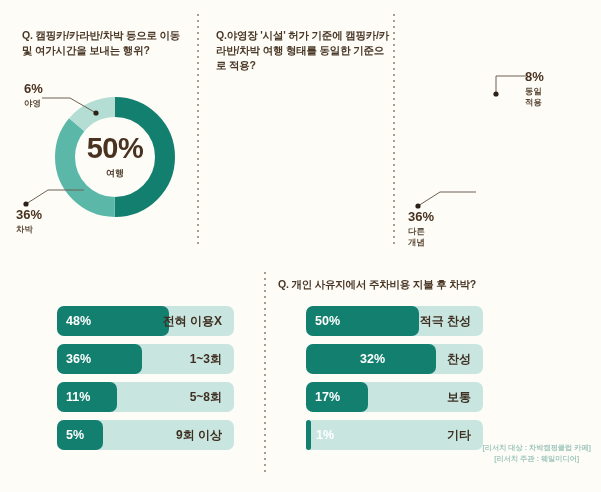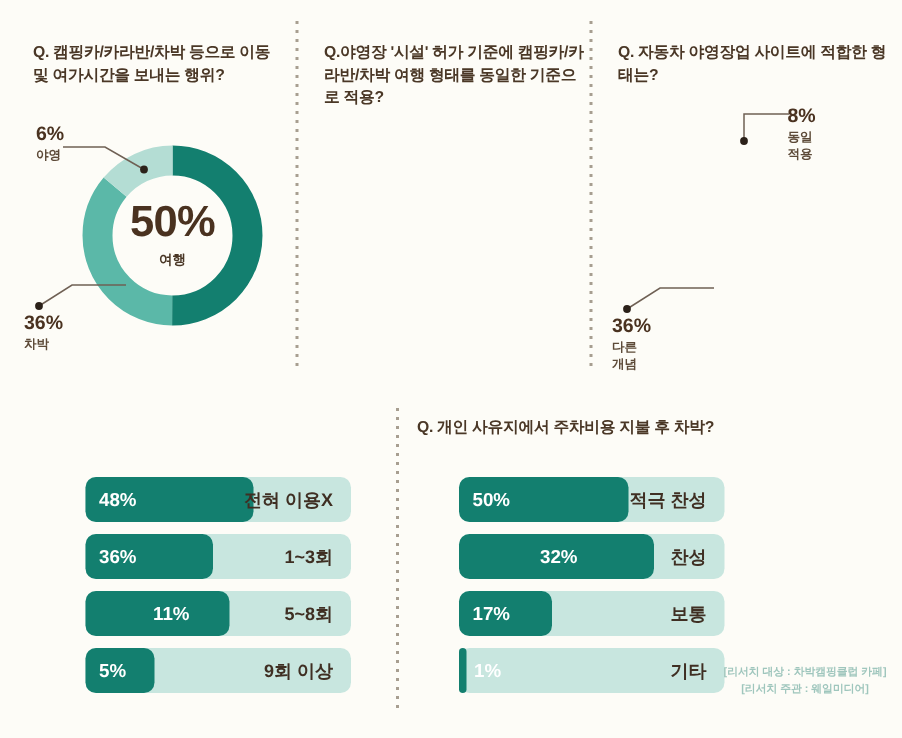--- a/index.html
+++ b/index.html
@@ -133,21 +133,21 @@
     position: absolute;
     top: 20px;
     font-size: 10.5px;
     font-weight: bold;
     color: #4a3726;
     letter-spacing: -0.2px;
   }
   .bar-panel.b1 .b-title { left: 22px; }
   .bar-panel.b2 .b-title { left: 10px; }
 
-  .bars { position: absolute; top: 60px; }
+  .bars { position: absolute; top: 48px; }
   .bar-panel.b1 .bars { left: 57px; width: 177px; }
   .bar-panel.b2 .bars { left: 38px; width: 177px; }
 
   .bar-row {
     position: relative;
     height: 30px;
     margin-bottom: 8px;
     background: #c8e6df;
     border-radius: 7px;
   }
@@ -254,24 +254,20 @@
       <svg class="lead" style="left:206px; top:188px;" width="90" height="30">
         <path d="M70,4 L34,4 L12,18" stroke="#6f6054" stroke-width="1" fill="none"></path>
         <circle cx="12" cy="18" r="2.6" fill="#2b2119"></circle>
       </svg>
       <div class="callout c-36b">
         <div class="cval">36%</div>
         <div class="clab">다른 개념</div>
       </div>
     </div>
 
-    <div class="donut-panel p3">
-      <div class="q-title">Q. 자동차 야영장업 사이트에 적합한 형태는?</div>
-
-    </div>
   </div>
 
   <div class="bottom-section">
     <div class="vdiv" style="left:264px; top:14px; height:200px;"></div>
 
     <div class="bar-panel b1">
       <div class="bars">
 
         <div class="bar-row">
           <div class="bar-fill" style="width:63%;">
@@ -281,21 +277,21 @@
         </div>
 
         <div class="bar-row">
           <div class="bar-fill" style="width:48%;">
             <span class="bar-val">36%</span>
           </div>
           <div class="bar-lab">1~3회</div>
         </div>
 
         <div class="bar-row">
-          <div class="bar-fill" style="width:34%;padding-left:36px;">
+          <div class="bar-fill" style="width:34%;">
             <span class="bar-val">11%</span>
           </div>
           <div class="bar-lab">5~8회</div>
         </div>
 
         <div class="bar-row">
           <div class="bar-fill" style="width:26%;">
             <span class="bar-val">5%</span>
           </div>
           <div class="bar-lab">9회 이상</div>

